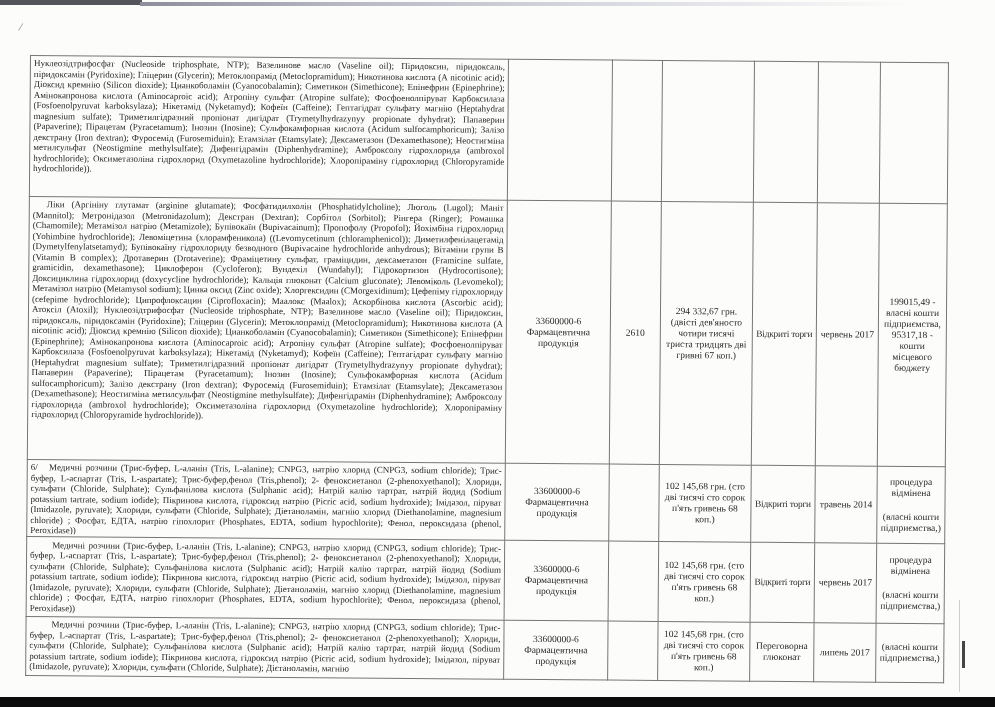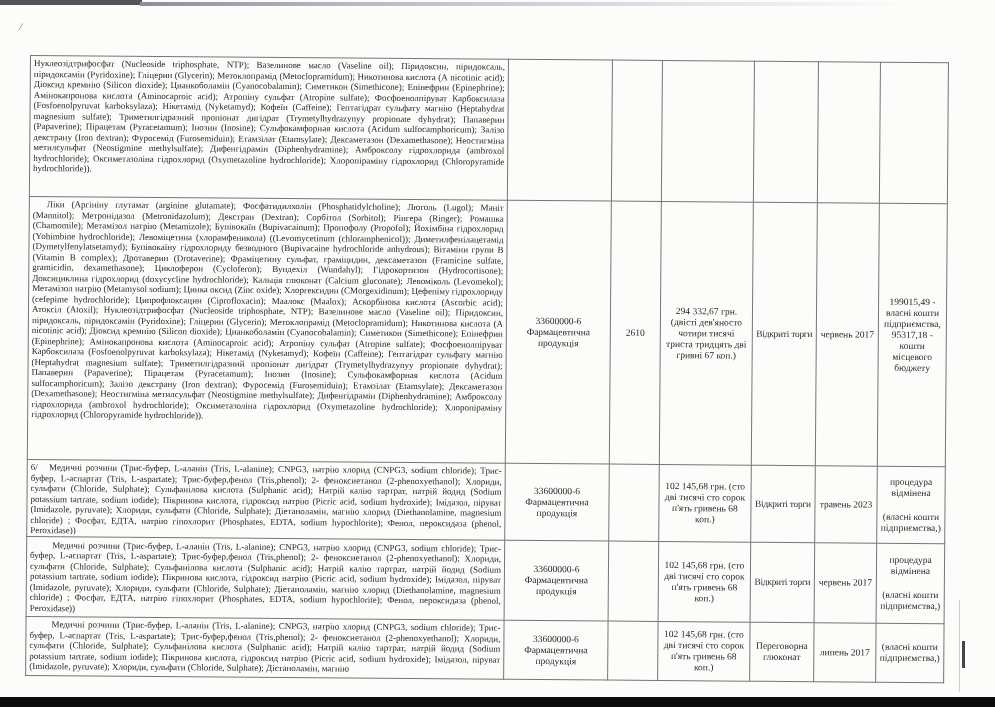--- a/index.html
+++ b/index.html
@@ -82,21 +82,21 @@
       </tr>
 
       <tr class="r2">
         <td class="desc">
           <div class="clip h-r2">6/&nbsp;&nbsp;&nbsp;Медичні розчини (Трис-буфер, L-аланін (Tris, L-alanine); CNPG3, натрію хлорид (CNPG3, sodium chloride); Трис-буфер, L-аспартат (Tris, L-aspartate); Трис-буфер,фенол (Tris,phenol); 2- феноксиетанол (2-phenoxyethanol); Хлориди, сульфати (Chloride, Sulphate); Сульфанілова кислота (Sulphanic acid); Натрій калію тартрат, натрій йодид (Sodium potassium tartrate, sodium iodide); Пікринова кислота, гідроксид натрію (Picric acid, sodium hydroxide); Імідазол, піруват (Imidazole, pyruvate); Хлориди, сульфати (Chloride, Sulphate); Діетаноламін, магнію хлорид (Diethanolamine, magnesium chloride) ; Фосфат, ЕДТА, натрію гіпохлорит (Phosphates, EDTA, sodium hypochlorite); Фенол, пероксидаза (phenol, Peroxidase))</div>
         </td>
         <td class="center-cell">33600000-6 Фармацевтична продукція</td>
         <td class="center-cell"></td>
         <td class="center-cell">102 145,68 грн. (сто дві тисячі сто сорок п'ять гривень 68 коп.)</td>
         <td class="center-cell proc-nowrap">Відкриті торги</td>
-        <td class="center-cell">травень 2023</td>
+        <td class="center-cell">травень 2014</td>
         <td class="center-cell">
           <div>процедура відмінена</div>
           <div class="status-gap">(власні кошти підприємства,)</div>
         </td>
       </tr>
 
       <tr class="r3">
         <td class="desc">
           <div class="clip h-r3 indent2">Медичні розчини (Трис-буфер, L-аланін (Tris, L-alanine); CNPG3, натрію хлорид (CNPG3, sodium chloride); Трис-буфер, L-аспартат (Tris, L-aspartate); Трис-буфер,фенол (Tris,phenol); 2- феноксиетанол (2-phenoxyethanol); Хлориди, сульфати (Chloride, Sulphate); Сульфанілова кислота (Sulphanic acid); Натрій калію тартрат, натрій йодид (Sodium potassium tartrate, sodium iodide); Пікринова кислота, гідроксид натрію (Picric acid, sodium hydroxide); Імідазол, піруват (Imidazole, pyruvate); Хлориди, сульфати (Chloride, Sulphate); Діетаноламін, магнію хлорид (Diethanolamine, magnesium chloride) ; Фосфат, ЕДТА, натрію гіпохлорит (Phosphates, EDTA, sodium hypochlorite); Фенол, пероксидаза (phenol, Peroxidase))</div>
         </td>

